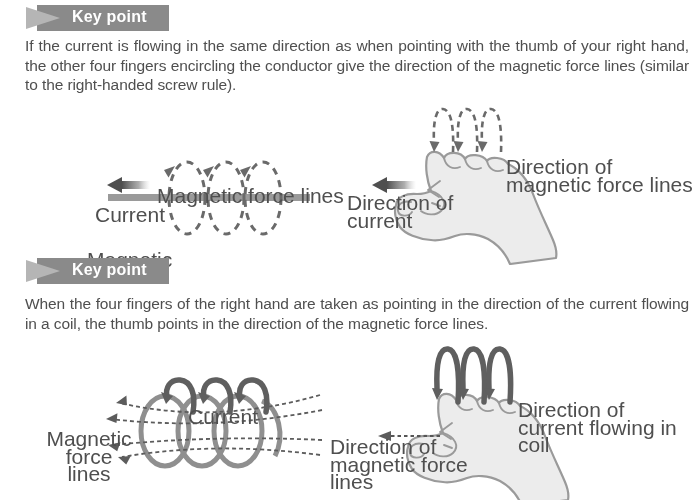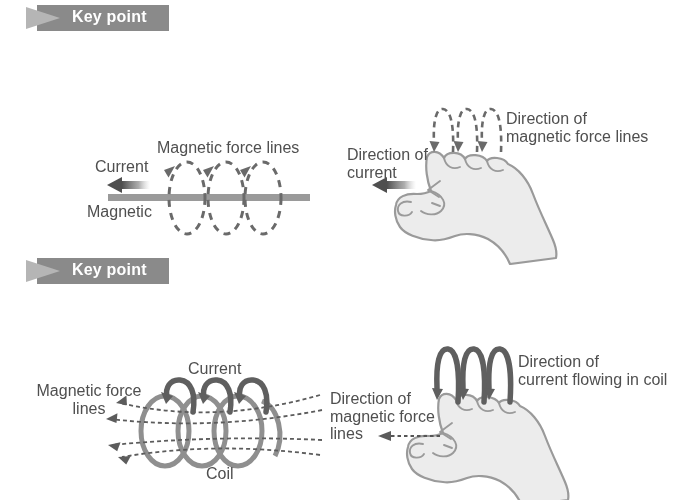--- a/index.html
+++ b/index.html
@@ -12,21 +12,21 @@
   .banner-tri{position:absolute;left:0;top:2px;width:34px;height:22px;background:var(--banner_arrow);
               clip-path:polygon(0 0,100% 50%,0 100%);}
   .banner-txt{position:absolute;left:46px;top:3px;color:var(--banner_text);
               font-size:16px;font-weight:bold;letter-spacing:.2px;}
 
   
   .para{position:absolute;left:25px;width:664px;font-size:15.5px;line-height:19.5px;
         text-align:justify;color:var(--text);letter-spacing:-0.1px;}
 
   
-  .lbl{position:absolute;font-size:16px;line-height:17.5px;color:var(--label);white-space:pre-line;}
+  .lbl{position:absolute;font-size:21px;line-height:17.5px;color:var(--label);white-space:pre-line;margin-top:48px;}
 
   svg{position:absolute;overflow:hidden;}
 
   .hand-body{fill:var(--hand_fill);stroke:var(--hand_stroke);stroke-width:2.2;stroke-linejoin:round;}
   .hand-line{fill:none;stroke:var(--hand_stroke);stroke-width:1.9;stroke-linecap:round;}
   .bar{fill:var(--bar_gray);}
   .dash-loop{fill:none;stroke:var(--loop_dash);stroke-width:3;stroke-dasharray:7 6;}
   .dash-arc{fill:none;stroke:var(--loop_dash);stroke-width:2.6;stroke-dasharray:6 4.5;}
   .loop-head{fill:var(--loop_dash);}
   .coil-loop{fill:none;stroke:var(--coil_gray);stroke-width:5;}
@@ -79,20 +79,21 @@
 </svg>
 
 <div id="page">
 
   <div class="banner" style="top:5px">
     <div class="banner-rect"></div>
     <div class="banner-tri"></div>
     <div class="banner-txt">Key point</div>
   </div>
 
+  <div class="para" style="top:36px">If the current is flowing in the same direction as when pointing with the thumb of your right hand, the other four fingers encircling the conductor give the direction of the magnetic force lines (similar to the right-handed screw rule).</div>
 
   <svg style="left:60px;top:130px" width="270" height="120" viewBox="0 0 270 120">
     <polygon class="grad-head" points="47,55 62,47 62,63"></polygon>
     <rect x="62" y="51" width="28" height="8" fill="url(#gradfade)"></rect>
     <rect class="bar" x="48" y="64" width="202" height="7"></rect>
     <ellipse class="dash-loop" cx="127" cy="68" rx="18" ry="36"></ellipse>
     <ellipse class="dash-loop" cx="166" cy="68" rx="18" ry="36"></ellipse>
     <ellipse class="dash-loop" cx="203" cy="68" rx="18" ry="36"></ellipse>
     <polygon class="loop-head" points="108.5,47.5 115,36 104,40"></polygon>
     <polygon class="loop-head" points="147.5,47.5 154,36 143,40"></polygon>
@@ -114,20 +115,21 @@
 magnetic force lines</div>
   <div class="lbl" style="left:347px;top:146px">Direction of
 current</div>
 
   <div class="banner" style="top:258px">
     <div class="banner-rect"></div>
     <div class="banner-tri"></div>
     <div class="banner-txt">Key point</div>
   </div>
 
+  <div class="para" style="top:294px">When the four fingers of the right hand are taken as pointing in the direction of the current flowing in a coil, the thumb points in the direction of the magnetic force lines.</div>
 
   <svg style="left:30px;top:355px" width="300" height="135" viewBox="0 0 300 135">
     <ellipse class="coil-loop" cx="135" cy="76" rx="24" ry="35"></ellipse>
     <ellipse class="coil-loop" cx="172" cy="76" rx="24" ry="35"></ellipse>
     <ellipse class="coil-loop" cx="208" cy="76" rx="24" ry="35"></ellipse>
     <path class="coil-loop" d="M 232,46 A 24,35 0 0 1 245,101"></path>
     <path class="field-line" d="M 290,40 Q 185,70 90,48"></path>
     <path class="field-line" d="M 292,55 Q 185,76 80,64"></path>
     <path class="field-line" d="M 292,85 Q 185,80 82,90"></path>
     <path class="field-line" d="M 290,100 Q 185,86 92,102"></path>

